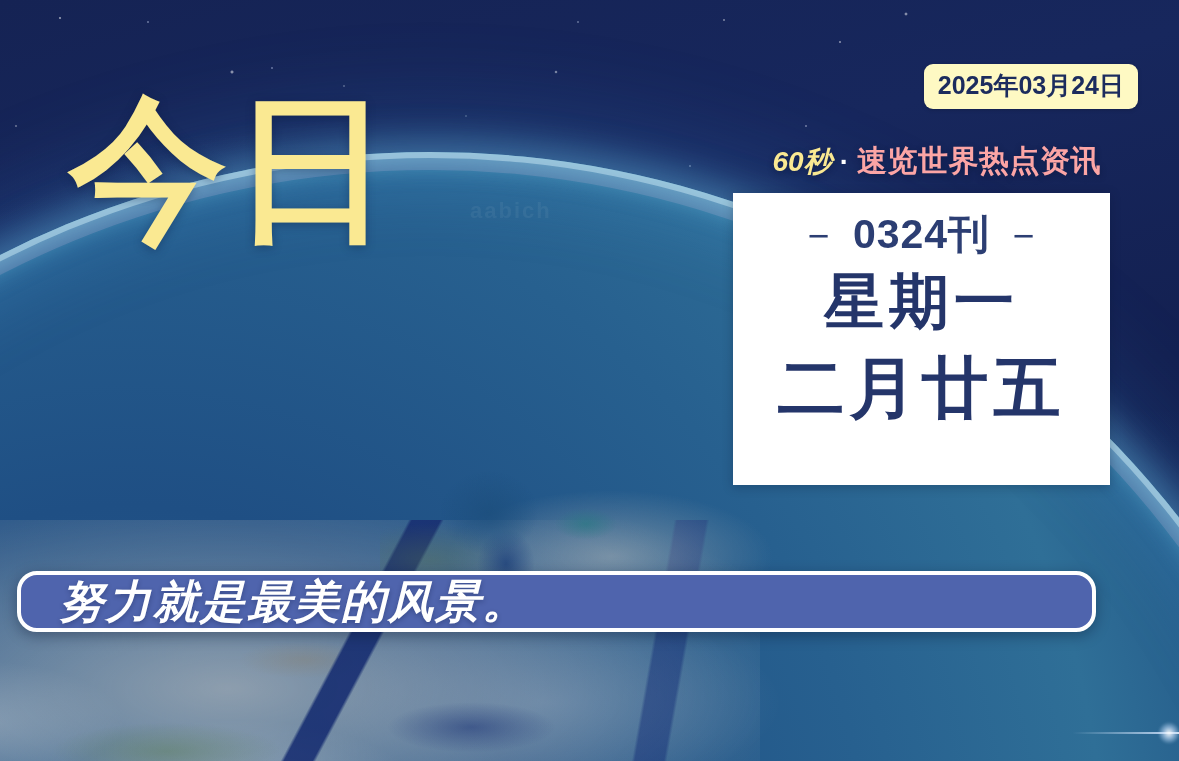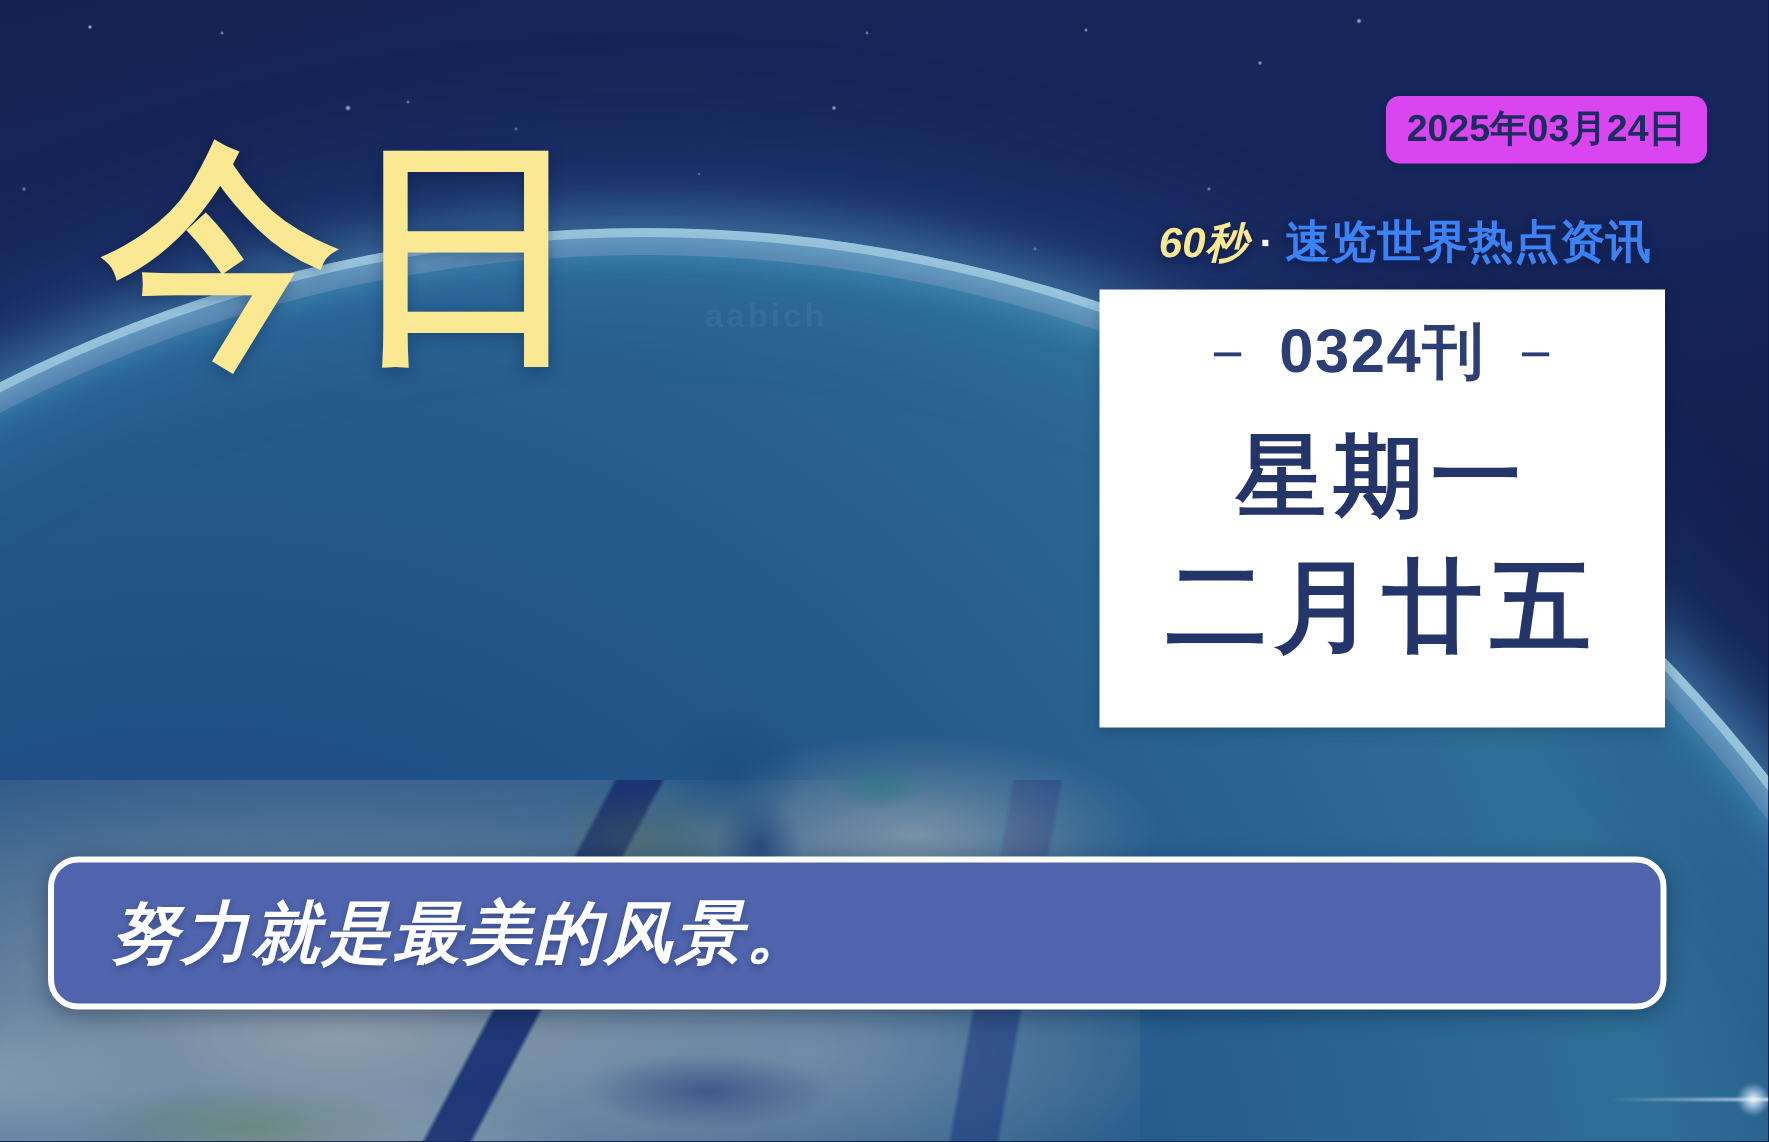--- a/index.html
+++ b/index.html
@@ -219,21 +219,21 @@
     margin-top: 6px;
     margin-left: 2px;
     text-shadow: 0 3px 14px rgba(10,22,60,.40);
   }
 
   
   .date-pill {
     position: absolute;
     right: 41px;
     top: 64px;
-    background: #d946ef;
+    background: #fef9c3;
     color: #1c2c5e;
     font-size: 25px;
     font-weight: 700;
     padding: 5px 14px 7px 14px;
     border-radius: 9px;
     letter-spacing: 0px;
     z-index: 7;
     box-shadow: 0 1px 4px rgba(0,0,0,.18);
     white-space: nowrap;
   }
@@ -257,21 +257,21 @@
     letter-spacing: 0px;
     text-shadow: 0 2px 6px rgba(8,18,48,.45);
   }
   .tagline .dot {
     color: #ffffff;
     font-size: 28px;
     font-weight: 900;
     padding: 0 6px;
   }
   .tagline .rest {
-    color: #3b82f6;
+    color: #fca5a5;
     font-size: 30px;
     font-weight: 900;
     letter-spacing: 0.5px;
     text-shadow: 0 2px 6px rgba(8,18,48,.45);
   }
 
   
   .card {
     position: absolute;
     left: 733px;
@@ -300,39 +300,39 @@
   }
   .card .issue .dashmark {
     font-size: 41px;
     font-weight: 500;
   }
   .card .weekday {
     color: #24356a;
     font-size: 60px;
     font-weight: 900;
     letter-spacing: 5px;
-    margin-top: 16px;
+    margin-top: 0;
     white-space: nowrap;
   }
   .card .lunar {
     color: #24356a;
     font-size: 67px;
     font-weight: 900;
     letter-spacing: 5px;
     margin-top: 0;
     white-space: nowrap;
   }
 
   
   .quote-bar {
     position: absolute;
-    left: 32px;
+    left: 17px;
     top: 571px;
     width: 1079px;
-    height: 102px;
+    height: 61px;
     box-sizing: border-box;
     background: #4f64ad;
     border: 4px solid #ffffff;
     border-radius: 20px;
     z-index: 8;
     display: flex;
     align-items: center;
     box-shadow: 0 4px 14px rgba(6,14,40,.35);
     text-align: right;
   }

